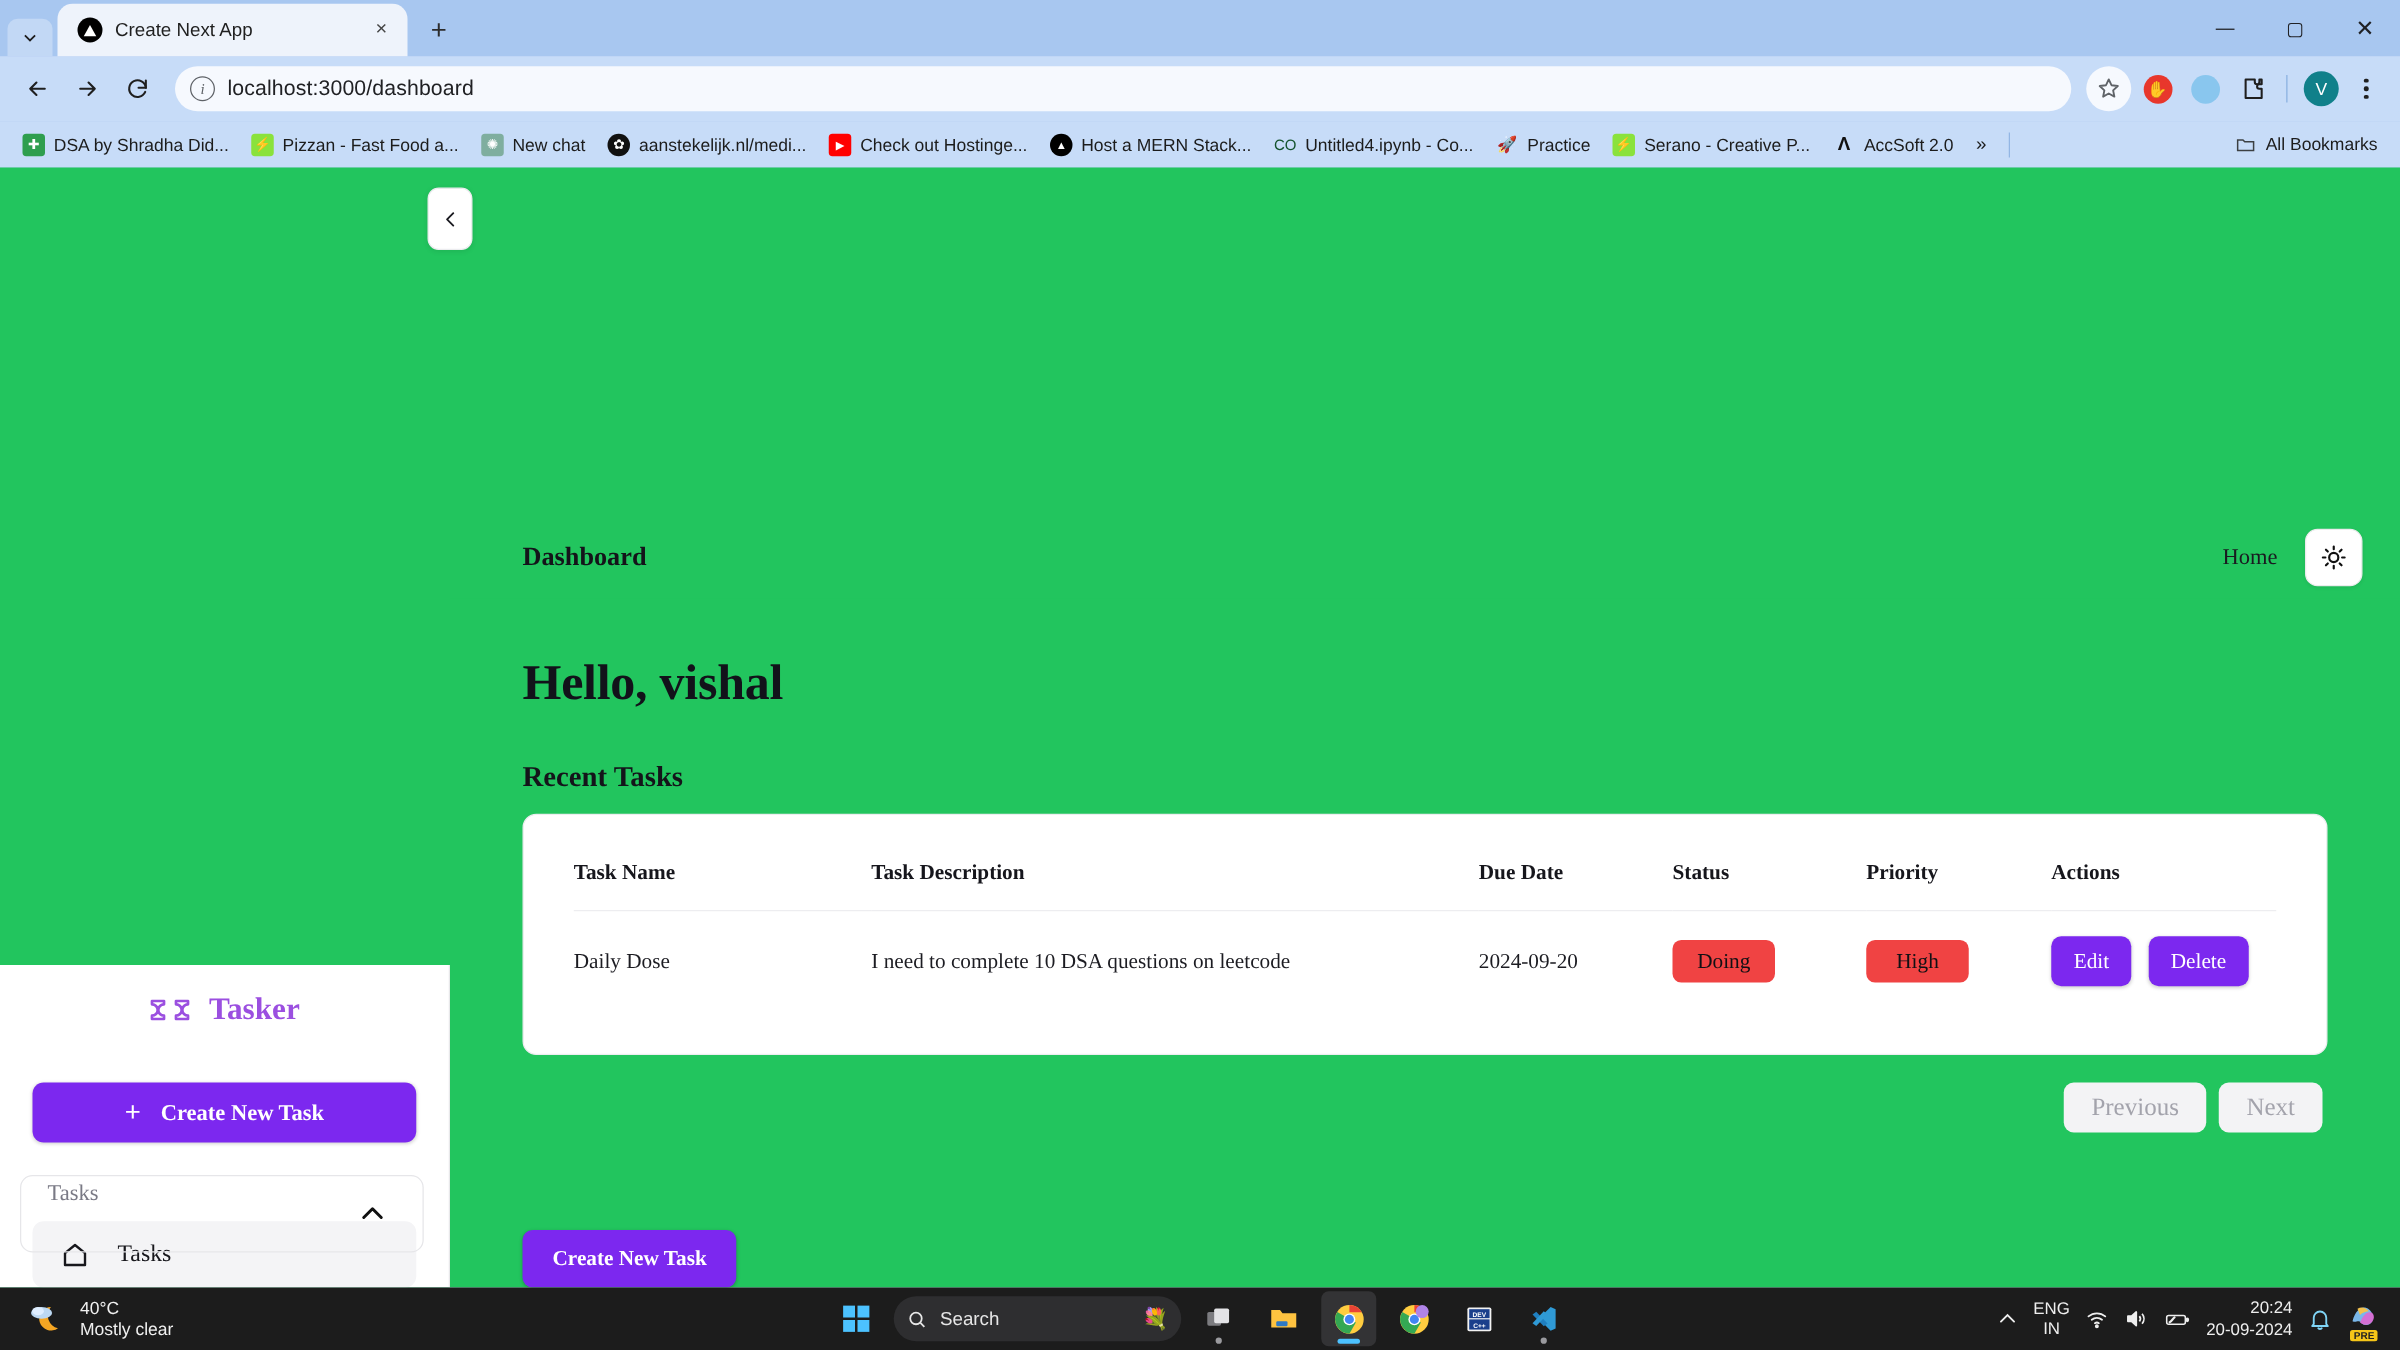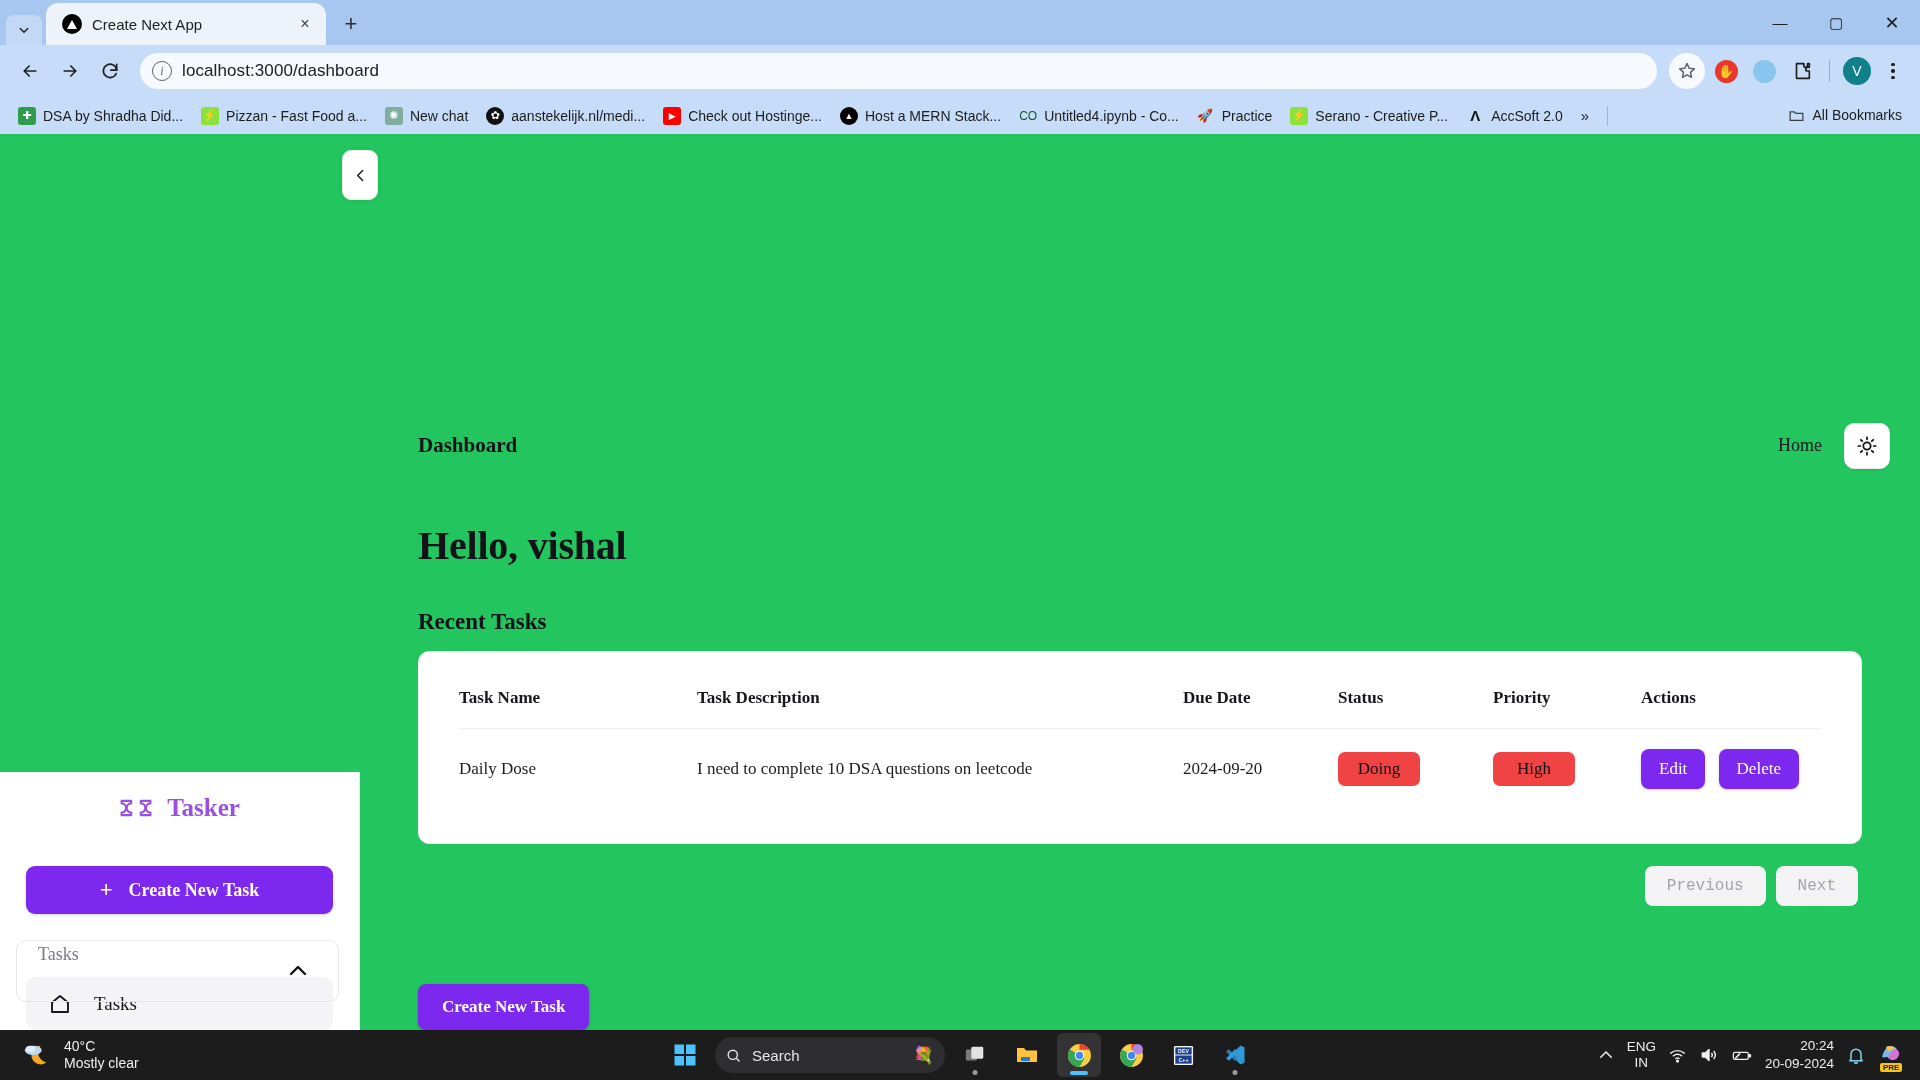--- a/index.html
+++ b/index.html
@@ -130,21 +130,21 @@
   .badge { display: inline-flex; align-items: center; justify-content: center; min-width: 82px;
            height: 34px; padding: 0 16px; border-radius: 7px; background: #f04343; color: #101014;
            font-family: "Liberation Serif", serif; font-size: 17px; }
   .act-btn { display: inline-flex; align-items: center; justify-content: center; height: 40px;
              padding: 0 18px; border-radius: 8px; background: #7c28ef; color: #fff; border: none;
              font-family: "Liberation Serif", serif; font-size: 17px; margin-right: 9px;
              box-shadow: 0 1px 3px rgba(0,0,0,.18); }
 
   .pager { display: flex; justify-content: flex-end; gap: 10px; margin-top: 22px; padding-right: 4px; }
   .pager button { height: 40px; padding: 0 22px; border: none; border-radius: 8px; background: #f3f3f5;
-                  color: #a3a3ac; font-family: Liberation Mono, monospace; font-size: 16px; }
+                  color: #a3a3ac; font-family: Liberation Serif, serif; font-size: 20px; }
   .bottom-create { margin-top: 78px; height: 46px; padding: 0 24px; border: none; border-radius: 8px;
                    background: #7c28ef; color: #fff; font-family: "Liberation Serif", serif;
                    font-weight: bold; font-size: 17px; box-shadow: 0 1px 3px rgba(0,0,0,.2); }
 
   
   .taskbar { height: 50px; background: #1c1c1c; display: flex; align-items: center;
              padding: 0 10px; position: relative; }
   .weather { display: flex; align-items: center; gap: 12px; padding: 0 12px; }
   .weather-txt { display: flex; flex-direction: column; line-height: 1.25; color: #f0f0f0; font-size: 14px; }
   .tb-center { position: absolute; left: 50%; transform: translateX(-50%); display: flex;

